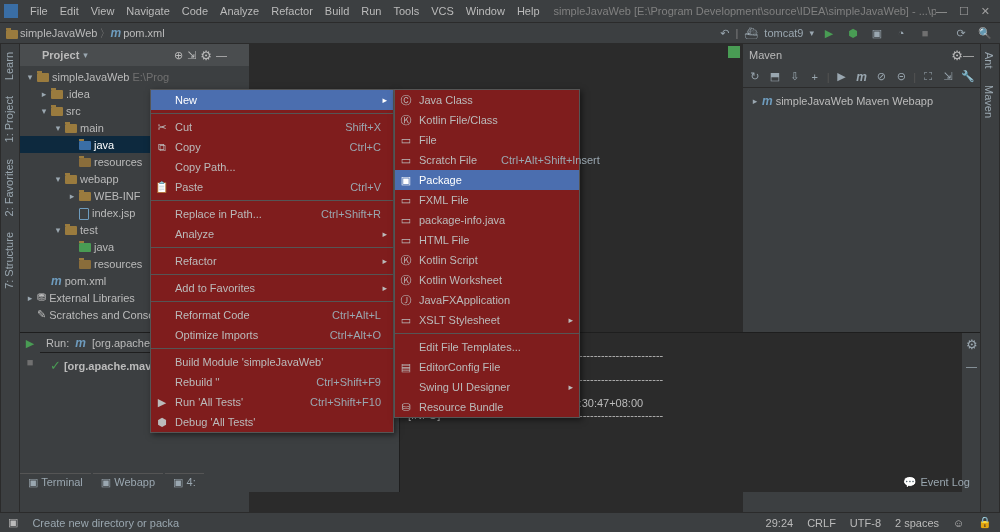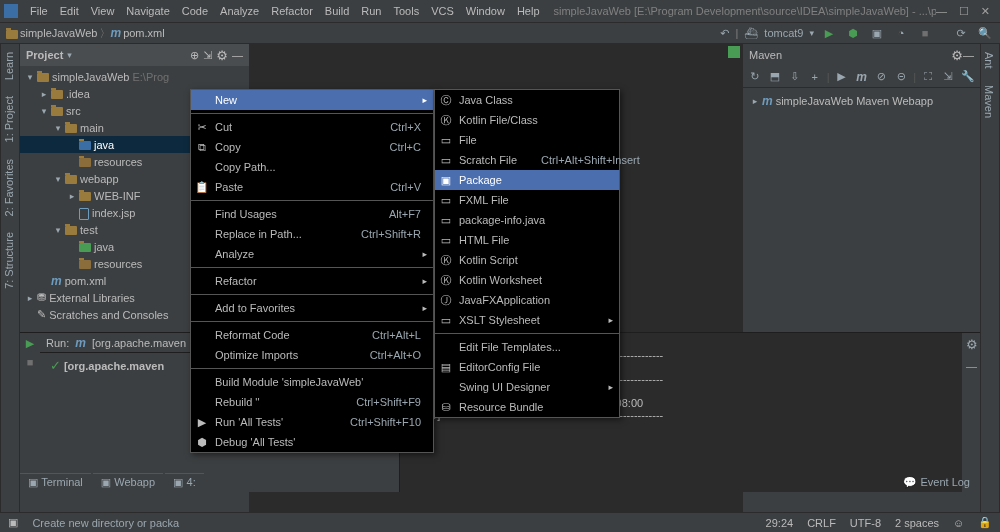--- a/index.html
+++ b/index.html
@@ -17,21 +17,21 @@
 .file-ic { width: 10px; height: 12px; border: 1px solid #6e9cbe; display: inline-block; position: relative; top: 1px; border-radius: 1px; }
 .m-ic { font-style: italic; font-weight: bold; color: #6e9cbe; font-size: 12px; }
 .nav-right { margin-left: auto; display: flex; align-items: center; gap: 6px; color: #9aa7b0; }
 .nav-btn { width: 18px; height: 18px; display: inline-flex; align-items: center; justify-content: center; }
 .green { color: #499c54; }
 .body-area { flex: 1; display: flex; position: relative; overflow: hidden; }
 .left-gutter, .right-gutter { width: 20px; background: #3c3f41; border-left: 1px solid #2b2b2b; border-right: 1px solid #2b2b2b; display: flex; flex-direction: column; }
 .gutter-tab { writing-mode: vertical-rl; transform: rotate(180deg); padding: 8px 2px; text-align: center; color: #9aa7b0; }
 .right-gutter .gutter-tab { transform: none; }
 .project-pane { width: 230px; background: #3c3f41; border-right: 1px solid #2b2b2b; display: flex; flex-direction: column; }
-.pane-header { height: 22px; background: #4a4d4f; display: flex; align-items: center; padding: 0 6px; gap: 4px; }
+.pane-header { height: 22px; background: #4a4d4f; display: flex; align-items: center; padding: 0 22px; gap: 4px; }
 .pane-header .arrow { font-size: 9px; color: #9aa7b0; }
 .tree { flex: 1; overflow: hidden; padding-top: 2px; }
 .tree-row { display: flex; align-items: center; height: 17px; padding-left: 4px; white-space: nowrap; gap: 3px; }
 .tree-row.sel { background: #0d293e; color: #ffffff; }
 .tri { width: 8px; display: inline-block; color: #9aa7b0; font-size: 9px; text-align: center; }
 .java-folder { background: #3a6ea5; }
 .test-folder { background: #499c54; }
 .editor-area { flex: 1; background: #2b2b2b; display: flex; flex-direction: column; position: relative; }
 .code-frag { position: absolute; left: 10px; top: 296px; font-family: Consolas, monospace; font-size: 12px; color: #a9b7c6; }
 .code-frag .txt { color: #a9b7c6; }
@@ -49,21 +49,21 @@
 .run-out .ts { color: #707070; }
 .run-side { width: 18px; background: #3c3f41; }
 .run-out-line { white-space: pre; }
 .statusbar { height: 20px; background: #3c3f41; border-top: 1px solid #2b2b2b; display: flex; align-items: center; padding: 0 8px; gap: 14px; }
 .statusbar .sb-left { flex: 1; color: #9aa7b0; }
 .bottom-tabs { position: absolute; left: 20px; bottom: 20px; height: 20px; display: flex; align-items: center; gap: 2px; z-index: 2; }
 .bottom-tab { padding: 2px 8px; background: #3c3f41; border-top: 1px solid #555; color: #9aa7b0; }
 .event-log { position: absolute; right: 22px; bottom: 20px; height: 20px; display: flex; align-items: center; padding: 0 8px; color: #9aa7b0; z-index: 2; }
 
 
-.ctx { position: absolute; background: #000000; border: 1px solid #555; box-shadow: 2px 2px 6px rgba(0,0,0,0.5); z-index: 100; margin-left: 40px; }
+.ctx { position: absolute; background: #7f1d1d; border: 1px solid #555; box-shadow: 2px 2px 6px rgba(0,0,0,0.5); z-index: 100; }
 .ctx-row { display: flex; align-items: center; height: 20px; padding: 0 12px 0 24px; position: relative; color: #bbbbbb; white-space: nowrap; }
 .ctx-row.hi { background: #4b6eaf; color: #ffffff; }
 .ctx-row .sc { margin-left: auto; padding-left: 24px; color: #9aa7b0; }
 .ctx-row .sub-arrow { position: absolute; right: 6px; font-size: 9px; }
 .ctx-row .ic { position: absolute; left: 4px; width: 14px; text-align: center; font-size: 11px; }
 .ctx-sep { height: 1px; background: #555; margin: 3px 0; }
 .ctx1 { left: 150px; top: 45px; width: 244px; }
 .ctx2 { left: 394px; top: 45px; width: 186px; }
 .ctx-row:first-letter { text-decoration: underline; }
 .no-ul:first-letter { text-decoration: none; }
@@ -276,47 +276,41 @@
         <div class="ctx-row hi no-ul">
 
       <span>New</span>
 
       <span class="sub-arrow">▸</span>
     </div>
         <div class="ctx-sep"></div>
         <div class="ctx-row  ">
       <span class="ic">✂</span>
       <span>Cut</span>
-      <span class="sc">Ctrl+X</span>
+      <span class="sc">Shift+X</span>
 
     </div>
         <div class="ctx-row  ">
       <span class="ic">⧉</span>
       <span>Copy</span>
       <span class="sc">Ctrl+C</span>
 
     </div>
         <div class="ctx-row  no-ul">
 
       <span>Copy Path...</span>
 
     </div>
         <div class="ctx-row  ">
       <span class="ic">📋</span>
       <span>Paste</span>
       <span class="sc">Ctrl+V</span>
 
     </div>
         <div class="ctx-sep"></div>
-        <div class="ctx-row  no-ul">
-
-      <span>Find Usages</span>
-      <span class="sc">Alt+F7</span>
-
-    </div>
         <div class="ctx-row  no-ul">
 
       <span>Replace in Path...</span>
       <span class="sc">Ctrl+Shift+R</span>
 
     </div>
         <div class="ctx-row  no-ul">
 
       <span>Analyze</span>
 

